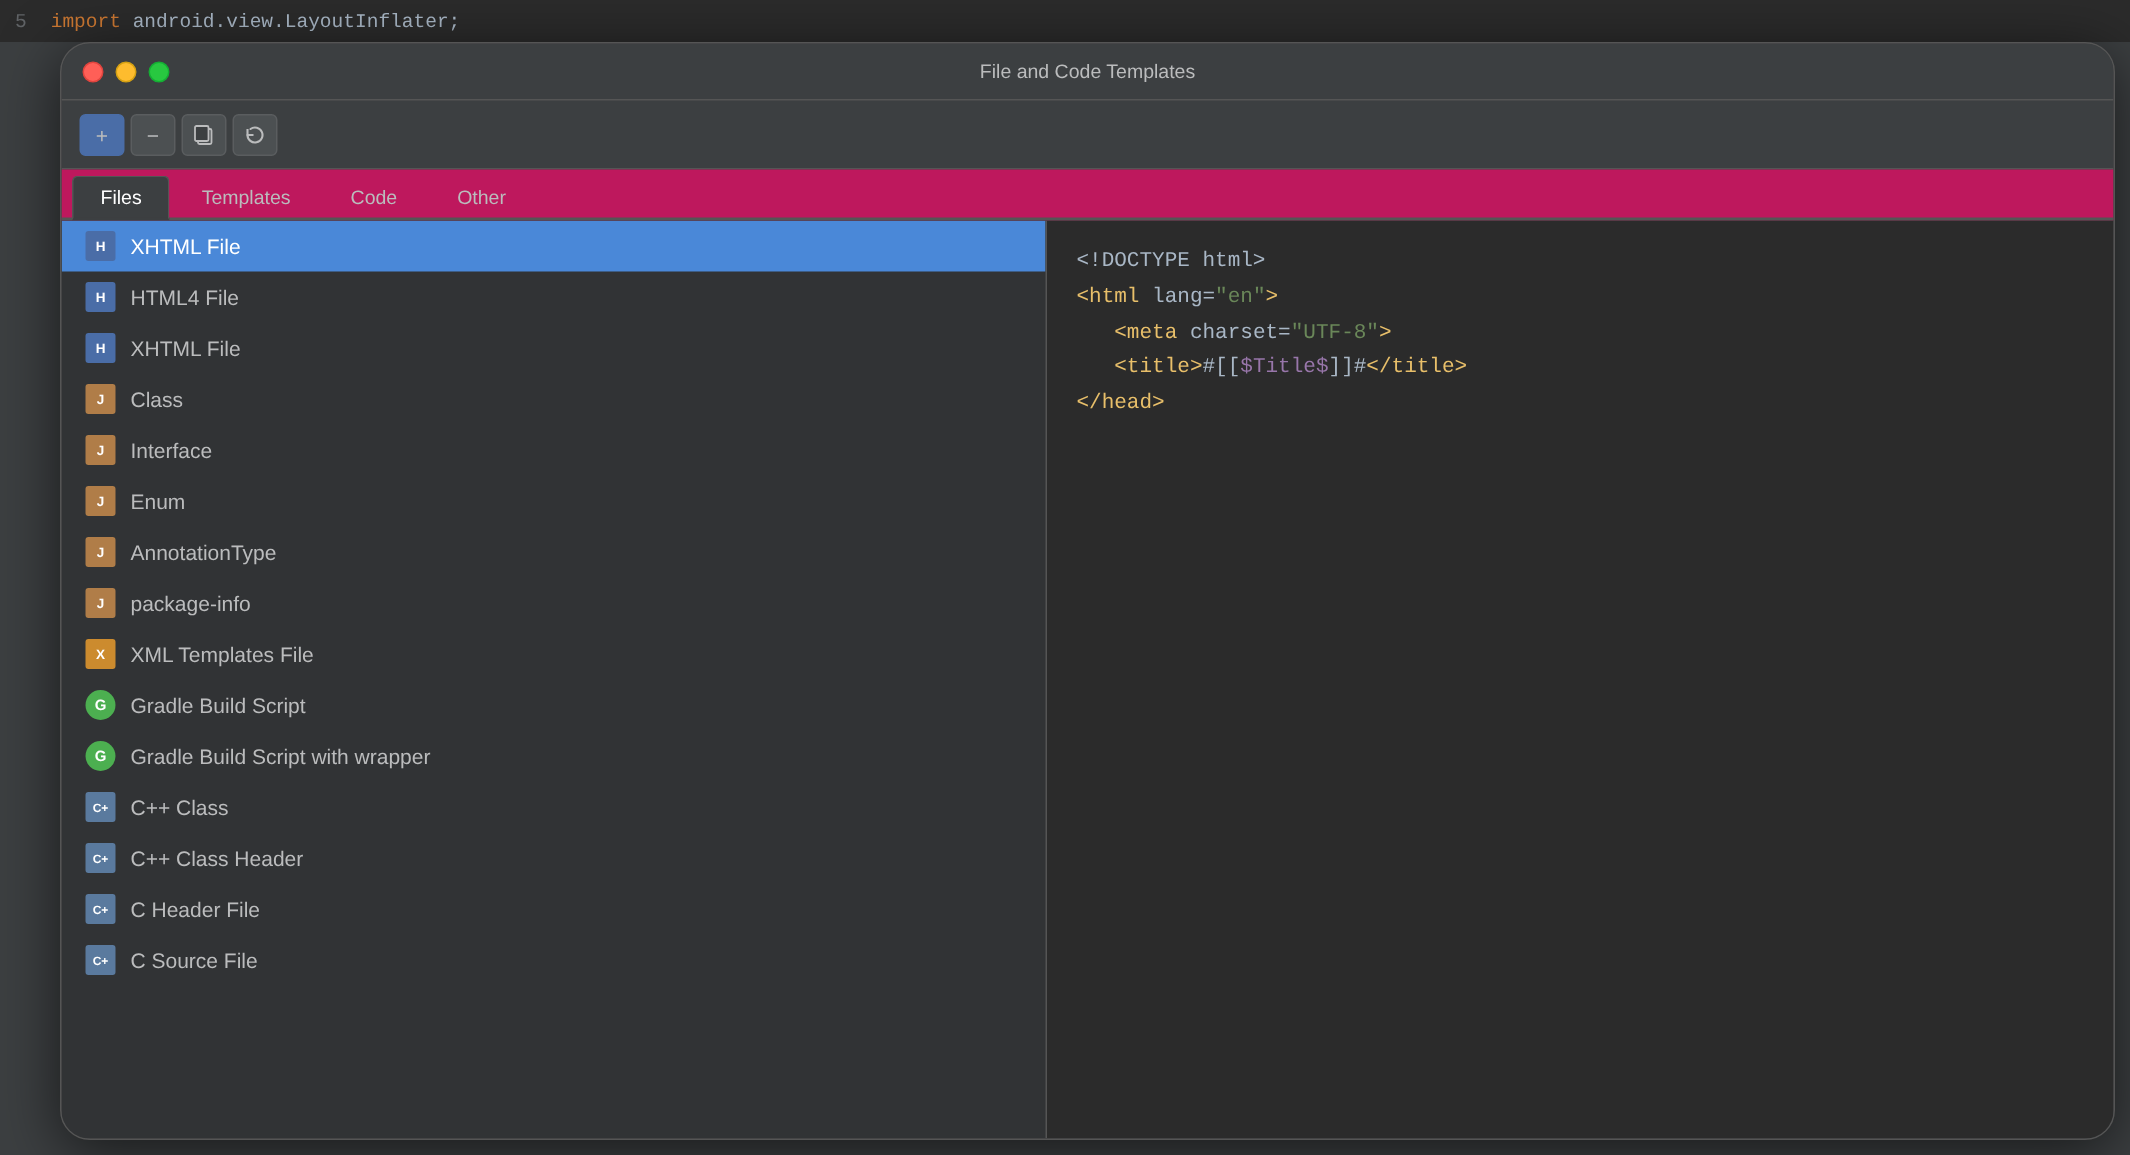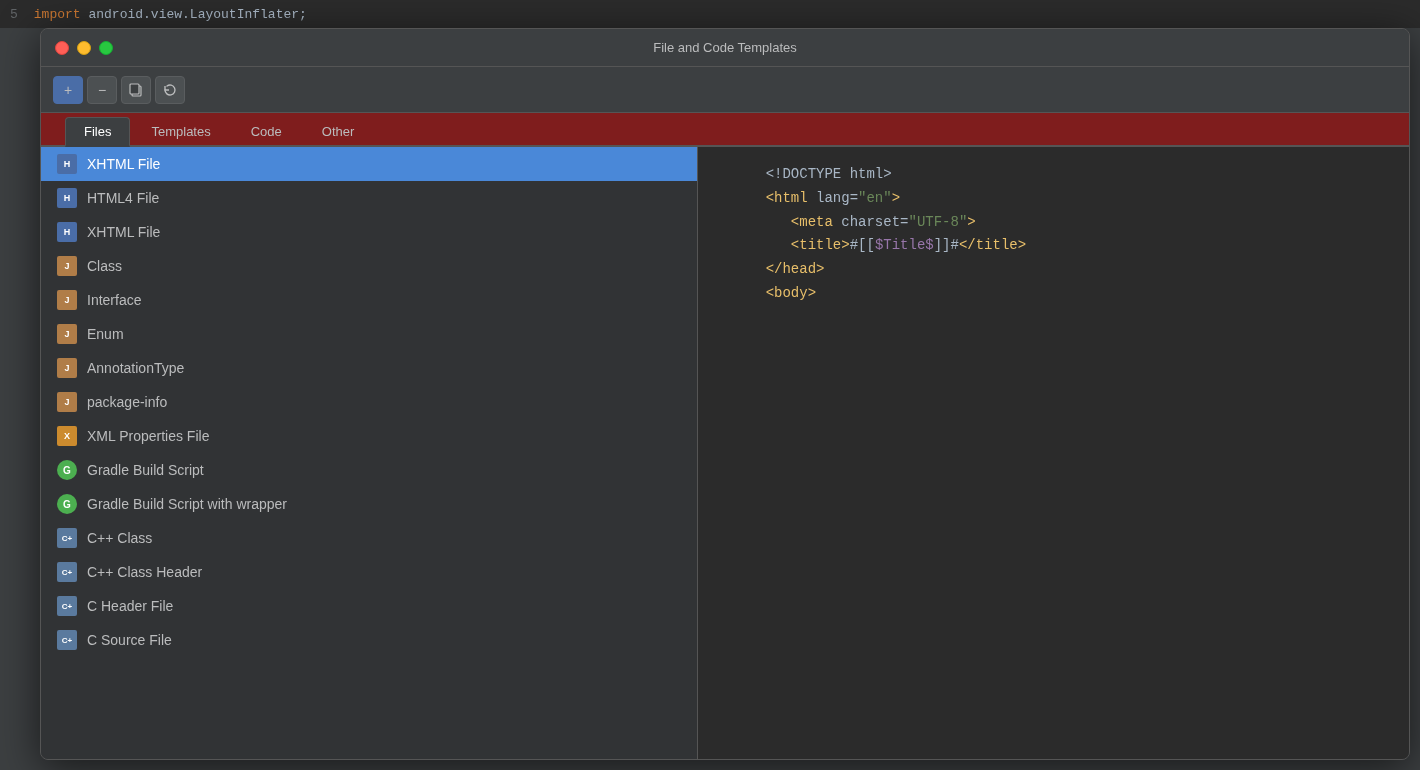--- a/index.html
+++ b/index.html
@@ -34,21 +34,21 @@
     .code-text { color: #a9b7c6; }
 
     
     .dialog {
       position: absolute;
       top: 28px;
       left: 40px;
       right: 10px;
       bottom: 10px;
       background: #3c3f41;
-      border-radius: 8px;
+      border-radius: 20px;
       box-shadow: 0 8px 40px rgba(0,0,0,0.6);
       display: flex;
       flex-direction: column;
       overflow: hidden;
       border: 1px solid #555;
     }
 
     
     .title-bar {
       height: 38px;
@@ -103,24 +103,24 @@
       justify-content: center;
       cursor: pointer;
       color: #bbbcbd;
       font-size: 14px;
     }
     .toolbar-btn.active { background: #4a6da7; border-color: #4a6da7; }
 
     
     .tabs-bar {
       height: 34px;
-      background: #7f1d1d;
+      background: #be185d;
       display: flex;
       align-items: flex-end;
-      padding: 0 24px;
+      padding: 0 7px;
       border-bottom: 2px solid #555;
     }
     .tab {
       padding: 6px 18px;
       font-size: 13px;
       color: #bbbcbd;
       cursor: pointer;
       border: 1px solid transparent;
       border-bottom: none;
       border-radius: 4px 4px 0 0;
@@ -188,21 +188,21 @@
       padding: 16px 20px;
       overflow-y: auto;
       font-family: 'Courier New', monospace;
       font-size: 14px;
       line-height: 1.7;
     }
     .code-editor .tag { color: #e8bf6a; }
     .code-editor .str { color: #6a8759; }
     .code-editor .plain { color: #a9b7c6; }
     .code-editor .var { color: #9876aa; }
-    .code-line { white-space: pre; margin-left: 48px; }
+    .code-line { white-space: pre; }
 
     
     .file-list::-webkit-scrollbar { width: 8px; }
     .file-list::-webkit-scrollbar-track { background: #313335; }
     .file-list::-webkit-scrollbar-thumb { background: #555; border-radius: 4px; }
   </style>
 </head>
 <body>
 
 <div class="code-background">
@@ -277,21 +277,21 @@
         <div class="file-item">
           <div class="file-icon icon-java">J</div>
           <span class="file-label">AnnotationType</span>
         </div>
         <div class="file-item">
           <div class="file-icon icon-java">J</div>
           <span class="file-label">package-info</span>
         </div>
         <div class="file-item">
           <div class="file-icon icon-xml">X</div>
-          <span class="file-label">XML Properties File</span>
+          <span class="file-label">XML Templates File</span>
         </div>
         <div class="file-item">
           <div class="file-icon icon-gradle">G</div>
           <span class="file-label">Gradle Build Script</span>
         </div>
         <div class="file-item">
           <div class="file-icon icon-gradle">G</div>
           <span class="file-label">Gradle Build Script with wrapper</span>
         </div>
         <div class="file-item">
@@ -312,17 +312,16 @@
         </div>
       </div>
 
     <div class="code-editor">
 
     <div class="code-line"><span class="plain">&lt;!DOCTYPE html&gt;</span></div>
         <div class="code-line"><span class="tag">&lt;html</span><span class="plain"> </span><span class="plain">lang=</span><span class="str">"en"</span><span class="tag">&gt;</span></div>
         <div class="code-line"><span class="plain">   </span><span class="tag">&lt;meta</span><span class="plain"> charset=</span><span class="str">"UTF-8"</span><span class="tag">&gt;</span></div>
         <div class="code-line"><span class="plain">   </span><span class="tag">&lt;title&gt;</span><span class="plain">#[[</span><span class="var">$Title$</span><span class="plain">]]#</span><span class="tag">&lt;/title&gt;</span></div>
         <div class="code-line"><span class="tag">&lt;/head&gt;</span></div>
-        <div class="code-line"><span class="tag">&lt;body&gt;</span></div>
       </div>
 
   </div>
 </div>
 
 </body></html>

